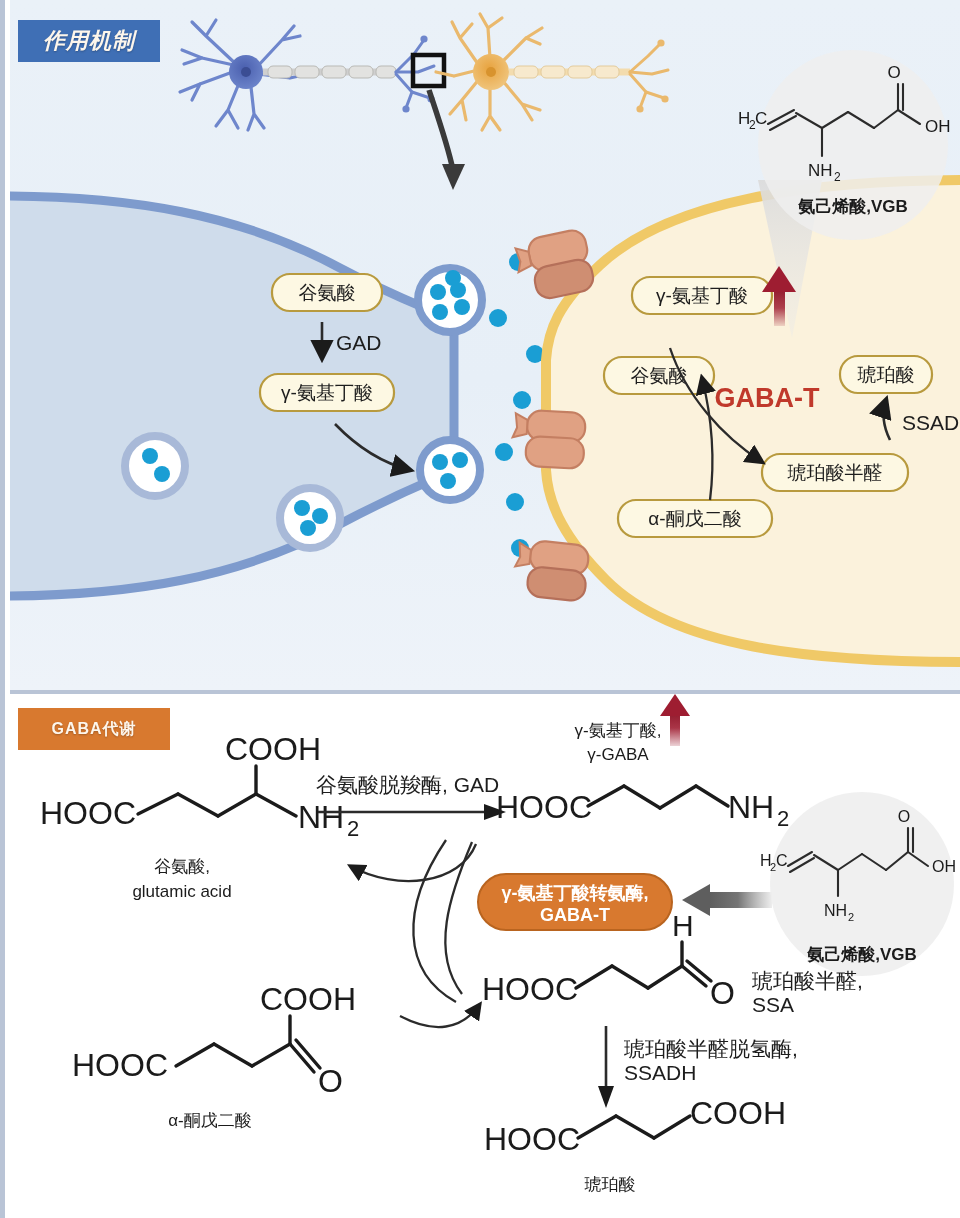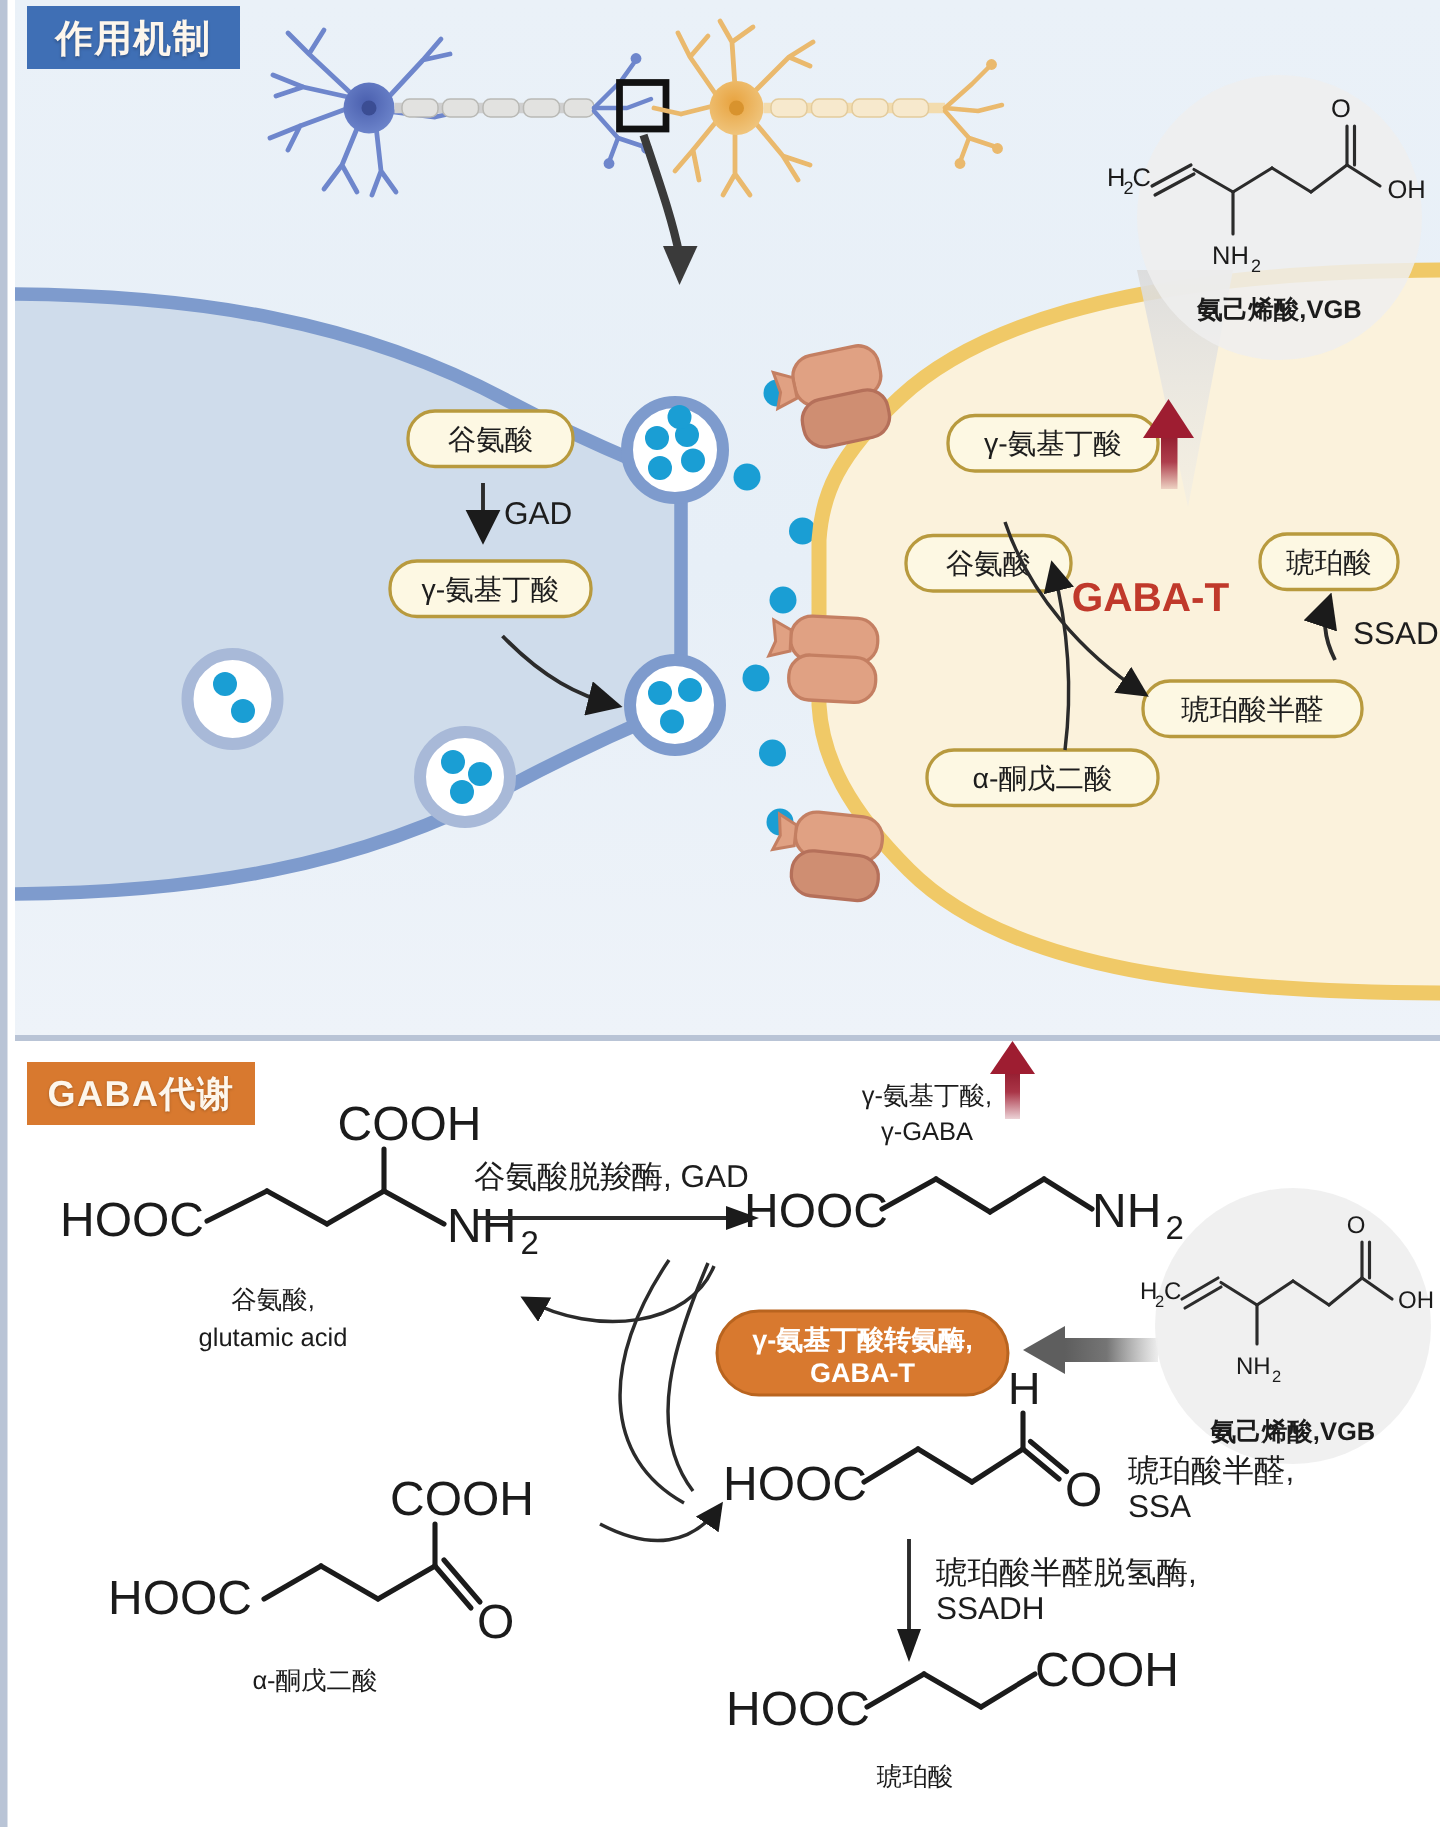--- a/index.html
+++ b/index.html
@@ -35,28 +35,29 @@
   
   .badge{
     position:absolute;
     color:#fdf6ec;
     font-weight:bold;
     letter-spacing:1px;
     display:flex;align-items:center;justify-content:center;
     text-shadow:0 1px 2px rgba(0,0,0,.25);
   }
   .badge-top{
-    left:8px;top:4px;width:142px;height:42px;
+    left:8px;top:20px;width:142px;height:42px;
     background:#3f6fb5;
-    font-size:25px;
+    font-size:22px;
+    font-style:italic;
   }
   .badge-bottom{
     left:8px;top:14px;width:152px;height:42px;
     background:#d8792f;
-    font-size:24px;
+    font-size:16px;
   }
   
   svg{display:block;}
   .label-pill{
     fill:#fdf8e3;stroke:#b89a3e;stroke-width:2.2;
   }
   .pill-text{
     font-family:"Liberation Sans","DejaVu Sans",sans-serif;
     font-size:19px;fill:#1d1d1d;font-weight:500;
     text-anchor:middle;dominant-baseline:middle;

